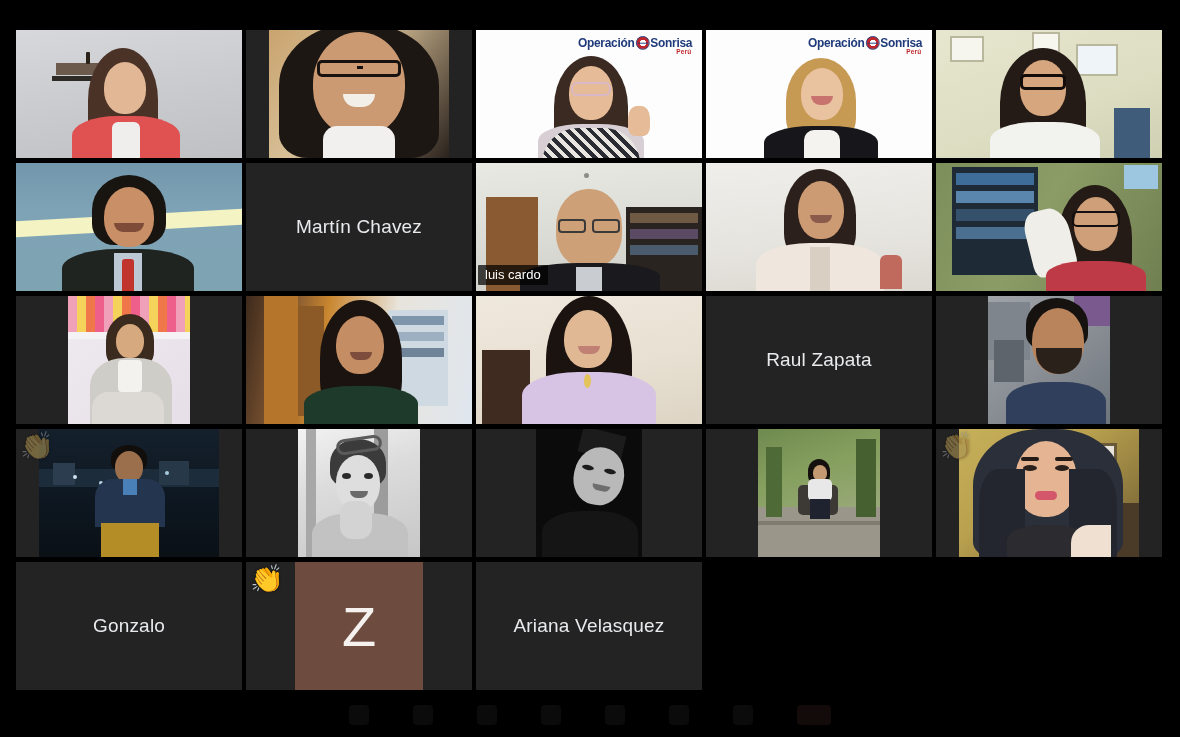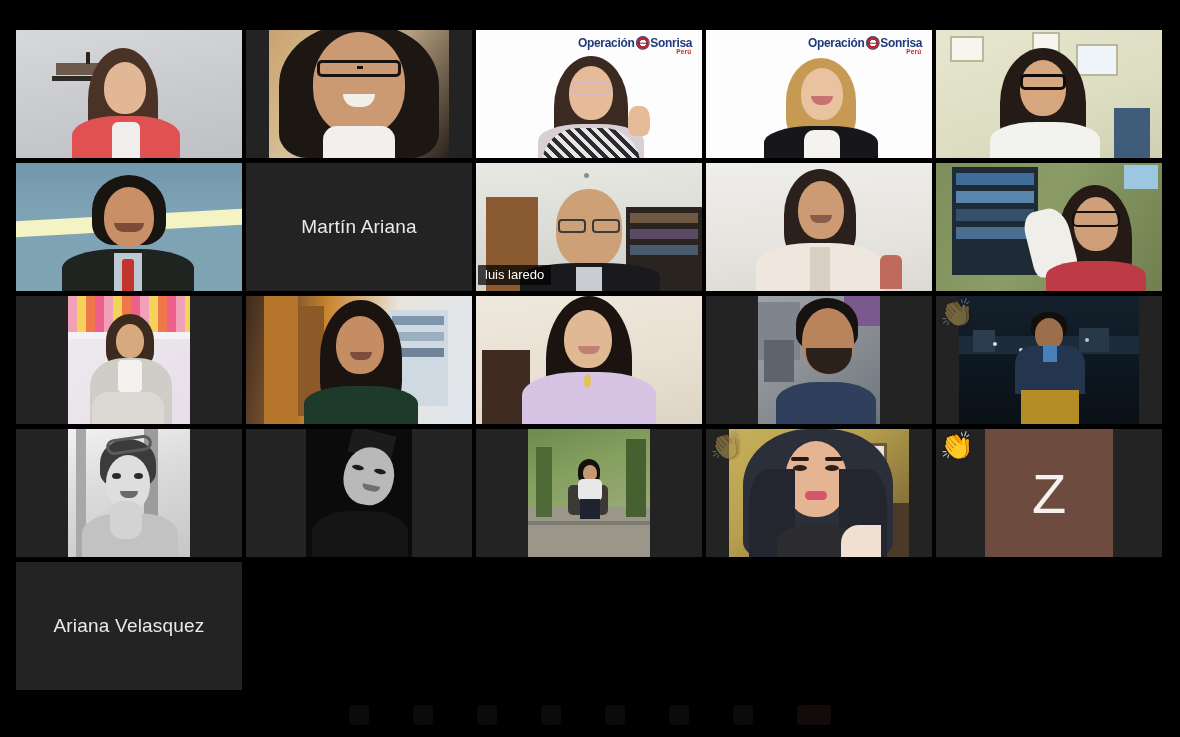--- a/index.html
+++ b/index.html
@@ -225,40 +225,40 @@
         <div class="head" style="left:88px;top:24px;width:50px;height:60px;background:#c98f66"></div>
         <div style="position:absolute;left:98px;top:60px;width:30px;height:9px;background:#7d4b38;border-radius:0 0 14px 14px"></div>
         <div class="body" style="left:46px;top:86px;width:132px;height:46px;background:#1f2420"></div>
         <div style="position:absolute;left:98px;top:90px;width:28px;height:42px;background:#bcc8d4"></div>
         <div style="position:absolute;left:106px;top:96px;width:12px;height:38px;background:#c1342c;border-radius:3px"></div>
       </div>
     </div>
 
     <div class="tile">
       <div class="nameonly">
-        <span class="pname">Martín Ariana</span>
+        <span class="pname">Martín Chavez</span>
       </div>
     </div>
 
     <div class="tile speaking">
       <div class="media">
         <div class="sc" style="background:linear-gradient(175deg,#e9e9e4 0%,#dcdcd6 52%,#cfcfc8 100%)"></div>
         <div style="position:absolute;left:10px;top:34px;width:52px;height:94px;background:#8a5a32"></div>
         <div style="position:absolute;left:150px;top:44px;width:76px;height:84px;background:#2a2420"></div>
         <div style="position:absolute;left:154px;top:50px;width:68px;height:10px;background:#6e5a44"></div>
         <div style="position:absolute;left:154px;top:66px;width:68px;height:10px;background:#5b4a64"></div>
         <div style="position:absolute;left:154px;top:82px;width:68px;height:10px;background:#4a5b6e"></div>
         <div style="position:absolute;left:108px;top:10px;width:5px;height:5px;border-radius:50%;background:#8d8d86"></div>
         <div class="head" style="left:80px;top:26px;width:66px;height:78px;background:#cda077;border-radius:48% 48% 42% 42%"></div>
         <div style="position:absolute;left:82px;top:56px;width:28px;height:14px;border:2px solid #3a3a3a;border-radius:4px"></div>
         <div style="position:absolute;left:116px;top:56px;width:28px;height:14px;border:2px solid #3a3a3a;border-radius:4px"></div>
         <div class="body" style="left:44px;top:100px;width:140px;height:32px;background:#1a1a1e"></div>
         <div style="position:absolute;left:100px;top:104px;width:26px;height:28px;background:#c9cdd2"></div>
       </div>
-      <div class="badge">luis laredo</div>
+      <div class="badge">luis cardo</div>
     </div>
 
     <div class="tile">
       <div class="media">
         <div class="sc" style="background:linear-gradient(175deg,#efeeea 0%,#e6e4df 60%,#dcd9d2 100%)"></div>
         <div class="hair" style="left:78px;top:6px;width:72px;height:92px;background:#2b201b"></div>
         <div class="head" style="left:92px;top:18px;width:46px;height:58px;background:#cc9b74"></div>
         <div style="position:absolute;left:104px;top:52px;width:22px;height:8px;background:#8a5a4a;border-radius:0 0 12px 12px"></div>
         <div class="body" style="left:50px;top:80px;width:128px;height:52px;background:#efe7dd"></div>
         <div style="position:absolute;left:104px;top:84px;width:20px;height:48px;background:#d9cfc2"></div>
@@ -317,20 +317,25 @@
         <div class="sc" style="background:linear-gradient(170deg,#efe8dd 0%,#e8e0d2 55%,#ddd4c4 100%)"></div>
         <div style="position:absolute;left:6px;top:54px;width:48px;height:74px;background:#3f2b20"></div>
         <div class="hair" style="left:70px;top:0px;width:86px;height:128px;background:#1a1310"></div>
         <div class="head" style="left:88px;top:14px;width:48px;height:58px;background:#e0b893"></div>
         <div style="position:absolute;left:102px;top:50px;width:22px;height:8px;background:#c08074;border-radius:0 0 12px 12px"></div>
         <div class="body" style="left:46px;top:76px;width:134px;height:56px;background:#d7c4e4"></div>
         <div style="position:absolute;left:108px;top:78px;width:7px;height:14px;background:#e3c45a;border-radius:50%"></div>
       </div>
     </div>
 
+    <div class="tile">
+      <div class="nameonly">
+        <span class="pname">Raul Zapata</span>
+      </div>
+    </div>
 
     <div class="tile">
       <div class="photo">
         <div class="sc" style="background:linear-gradient(140deg,#9fa3a8 0%,#8d9298 45%,#6e757c 100%)"></div>
         <div style="position:absolute;left:0;top:6px;width:42px;height:58px;background:#7f858c"></div>
         <div style="position:absolute;left:6px;top:44px;width:30px;height:42px;background:#5e646b"></div>
         <div style="position:absolute;left:86px;top:0;width:36px;height:30px;background:#7a5a8e"></div>
         <div class="hair" style="left:38px;top:2px;width:62px;height:52px;background:#16120f"></div>
         <div class="head" style="left:44px;top:12px;width:52px;height:66px;background:#b9845c"></div>
         <div style="position:absolute;left:48px;top:52px;width:46px;height:26px;background:#2b211b;border-radius:0 0 22px 22px"></div>
@@ -412,20 +417,25 @@
         <div style="position:absolute;left:62px;top:28px;width:18px;height:4px;background:#241b16;border-radius:3px"></div>
         <div style="position:absolute;left:96px;top:28px;width:18px;height:4px;background:#241b16;border-radius:3px"></div>
         <div style="position:absolute;left:76px;top:62px;width:22px;height:9px;background:#d4566a;border-radius:11px"></div>
         <div style="position:absolute;left:20px;top:40px;width:46px;height:88px;background:#23262f;border-radius:40% 0 0 0"></div>
         <div style="position:absolute;left:110px;top:40px;width:48px;height:88px;background:#23262f;border-radius:0 40% 0 0"></div>
         <div class="body" style="left:48px;top:96px;width:82px;height:36px;background:#2b2b30"></div>
         <div style="position:absolute;left:112px;top:96px;width:40px;height:36px;background:#f0e0d2;border-radius:18px 0 0 0"></div>
       </div>
     </div>
 
+    <div class="tile">
+      <div class="nameonly">
+        <span class="pname">Gonzalo</span>
+      </div>
+    </div>
 
 
     <div class="tile">
       <div class="reaction">👏</div>
       <div class="initial">Z</div>
     </div>
 
     <div class="tile">
       <div class="nameonly">
         <span class="pname">Ariana Velasquez</span>

